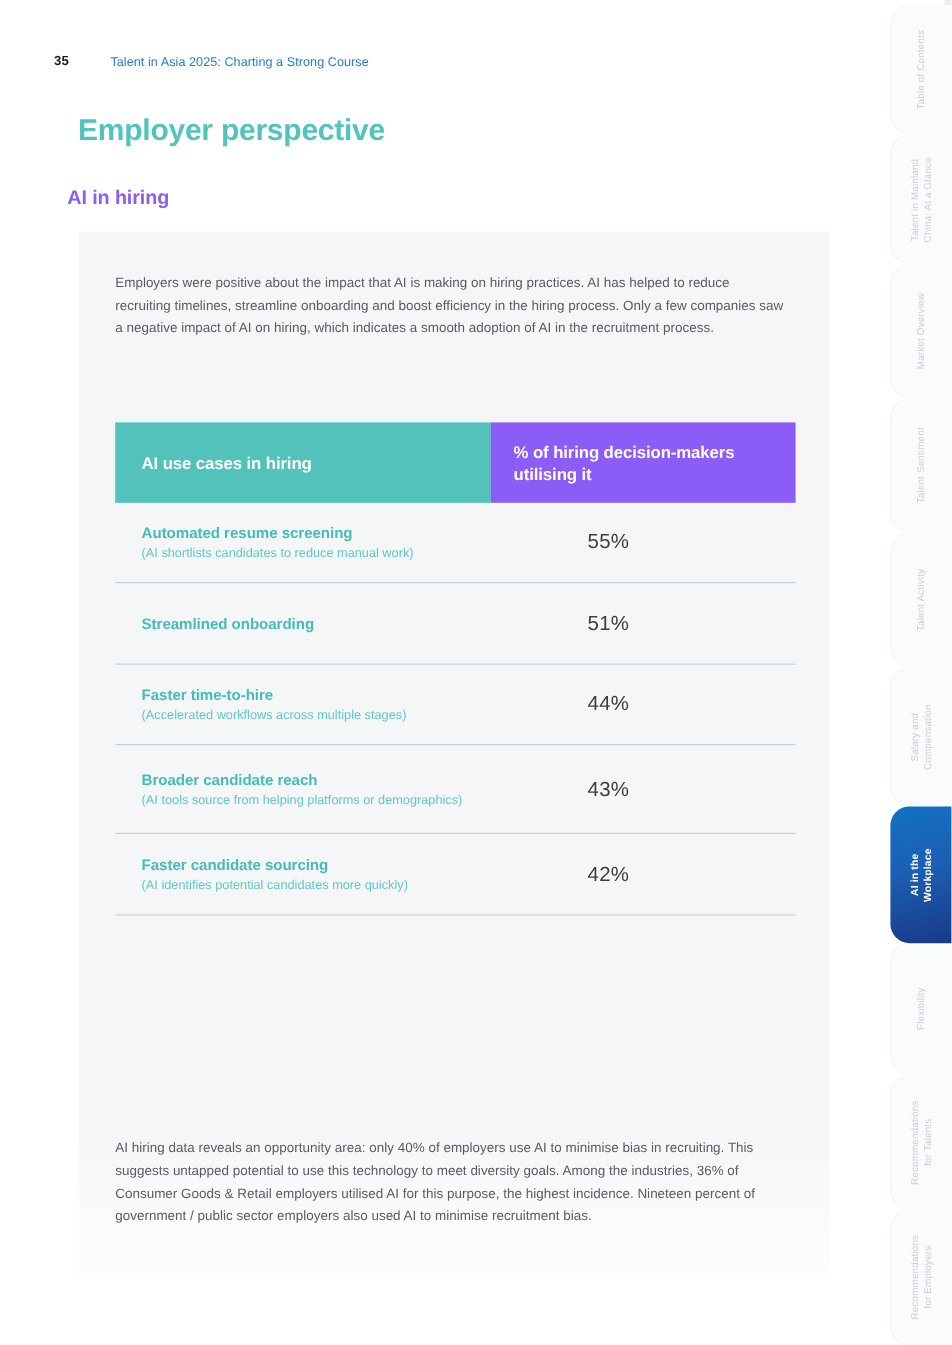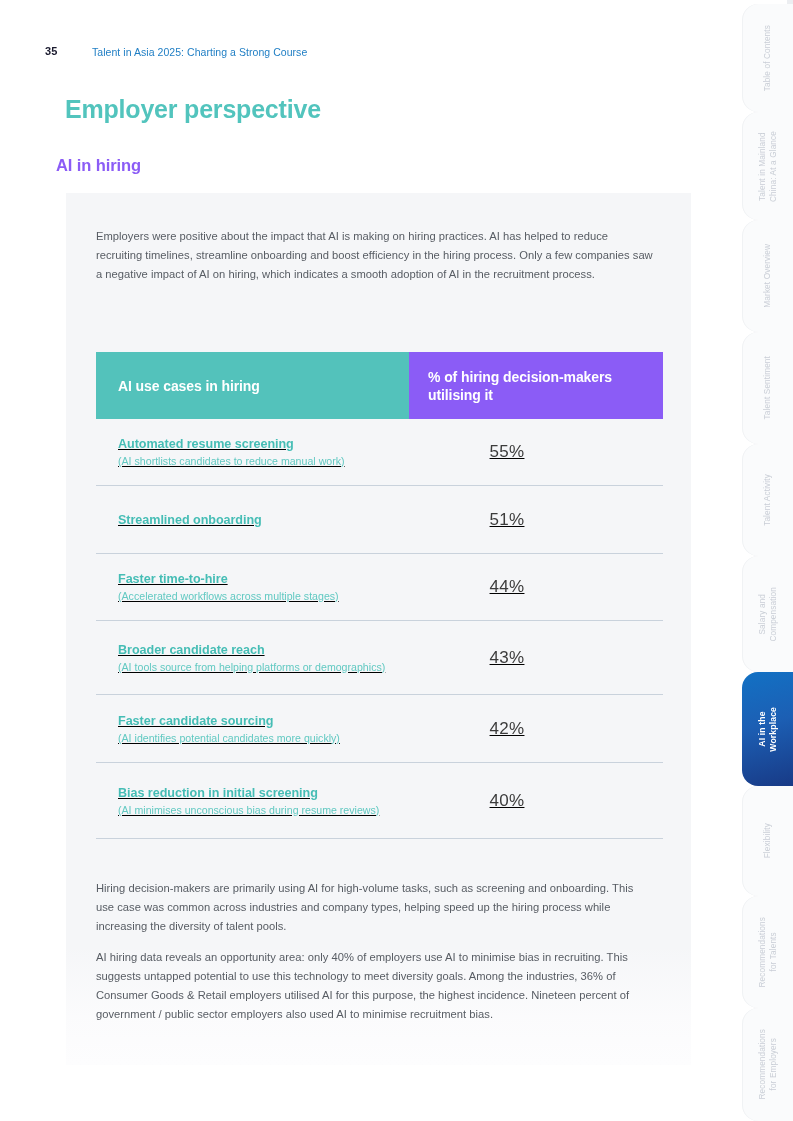--- a/index.html
+++ b/index.html
@@ -141,21 +141,20 @@
     font-weight: bold;
     line-height: 18px;
     letter-spacing: -0.1px;
   }
 
   .trow {
     display: flex;
     align-items: center;
     border-bottom: 1px solid #c9d2dc;
     box-sizing: border-box;
-    text-decoration: underline;
   }
   .trow:last-child { border-bottom: 1px solid #c9d2dc; }
   .rc-label {
     width: 313px;
     padding-left: 22px;
     padding-right: 6px;
     box-sizing: border-box;
   }
   .rc-title {
     display: block;
@@ -293,30 +292,22 @@
     </div>
 
     <div class="trow" style="height:68px;">
       <div class="rc-label">
         <span class="rc-title">Faster candidate sourcing</span>
         <span class="rc-sub">(AI identifies potential candidates more quickly)</span>
       </div>
       <div class="rc-value">42%</div>
     </div>
 
-    <div class="trow" style="height:76px;">
-      <div class="rc-label">
-        <span class="rc-title">Bias reduction in initial screening</span>
-        <span class="rc-sub">(AI minimises unconscious bias during resume reviews)</span>
-      </div>
-      <div class="rc-value">40%</div>
-    </div>
-  </div>
-
-  <div class="para" id="outro-para-1">Hiring decision-makers are primarily using AI for high-volume tasks, such as screening and onboarding. This use case was common across industries and company types, helping speed up the hiring process while increasing the diversity of talent pools.</div>
+  </div>
+
   <div class="para" id="outro-para-2">AI hiring data reveals an opportunity area: only 40% of employers use AI to minimise bias in recruiting. This suggests untapped potential to use this technology to meet diversity goals. Among the industries, 36% of Consumer Goods &amp; Retail employers utilised AI for this purpose, the highest incidence. Nineteen percent of government / public sector employers also used AI to minimise recruitment bias.</div>
 
 </div>
 
 <div class="rail">
   <div class="rail-edge"></div>
 
   <div class="tab" style="top:4px;height:108px;">
     <span>Table of Contents</span>
   </div>

